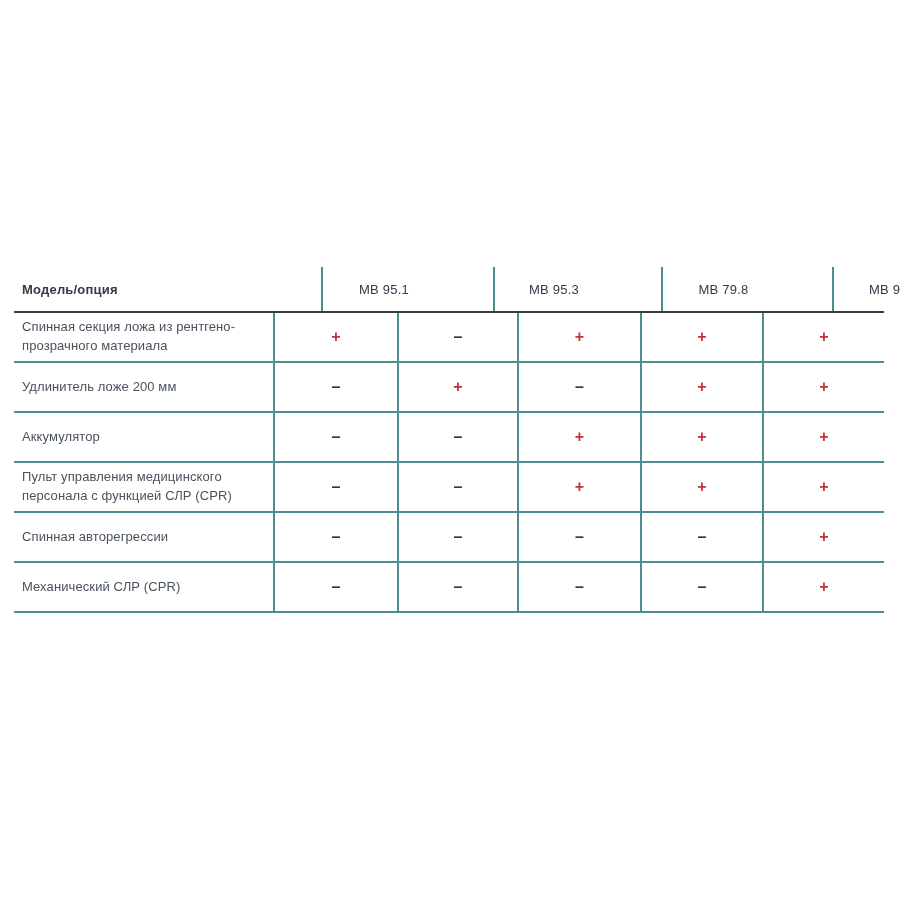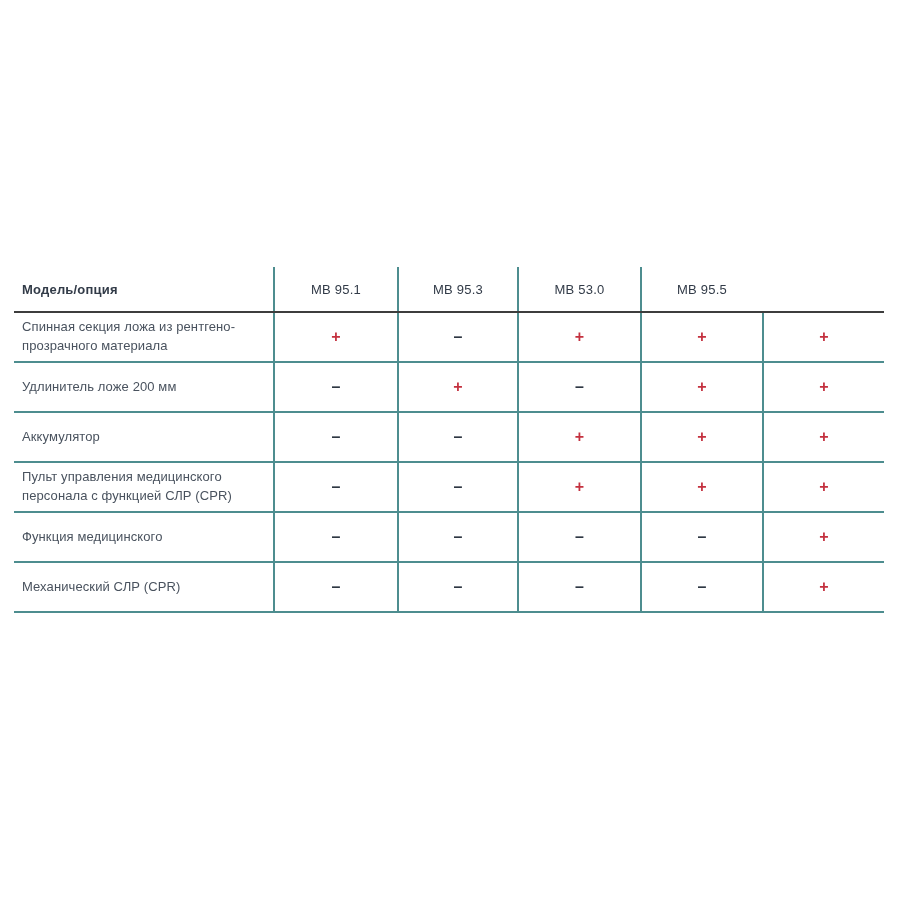--- a/index.html
+++ b/index.html
@@ -22,20 +22,21 @@
     width: 870px;
   }
   .row {
     display: grid;
     grid-template-columns: 259px 124px 120px 123px 122px 122px;
     box-sizing: border-box;
   }
   .header-row {
     height: 46px;
     border-bottom: 2px solid #3d3d3d;
+    gap: 48px;
   }
   .body-row {
     height: 50px;
     border-bottom: 2px solid #4d8d8f;
   }
   .cell {
     box-sizing: border-box;
     display: flex;
     align-items: center;
   }
@@ -75,21 +76,21 @@
 </head>
 <body>
 
 <div class="page">
   <div class="spec-table">
     <div class="row header-row">
       <div class="cell head-label-cell">Модель/опция</div>
 
     <div class="cell value-col model-cell">МВ 95.1</div>
         <div class="cell value-col model-cell">МВ 95.3</div>
-        <div class="cell value-col model-cell">МВ 53.0</div>
+        <div class="cell value-col model-cell">МВ 79.8</div>
         <div class="cell value-col model-cell">МВ 95.5</div>
       </div>
     <div>
 
     <div class="row body-row">
           <div class="cell label-cell">Спинная секция ложа из рентгено-прозрачного материала</div>
           <div class="cell value-col value-cell plus">+</div>
           <div class="cell value-col value-cell minus">–</div>
           <div class="cell value-col value-cell plus">+</div>
           <div class="cell value-col value-cell plus">+</div>
@@ -113,21 +114,21 @@
         </div>
         <div class="row body-row">
           <div class="cell label-cell">Пульт управления медицинского персонала с функцией СЛР (CPR)</div>
           <div class="cell value-col value-cell minus">–</div>
           <div class="cell value-col value-cell minus">–</div>
           <div class="cell value-col value-cell plus">+</div>
           <div class="cell value-col value-cell plus">+</div>
           <div class="cell value-col value-cell plus">+</div>
         </div>
         <div class="row body-row">
-          <div class="cell label-cell">Функция медицинского</div>
+          <div class="cell label-cell">Спинная авторегрессии</div>
           <div class="cell value-col value-cell minus">–</div>
           <div class="cell value-col value-cell minus">–</div>
           <div class="cell value-col value-cell minus">–</div>
           <div class="cell value-col value-cell minus">–</div>
           <div class="cell value-col value-cell plus">+</div>
         </div>
         <div class="row body-row">
           <div class="cell label-cell">Механический СЛР (CPR)</div>
           <div class="cell value-col value-cell minus">–</div>
           <div class="cell value-col value-cell minus">–</div>

